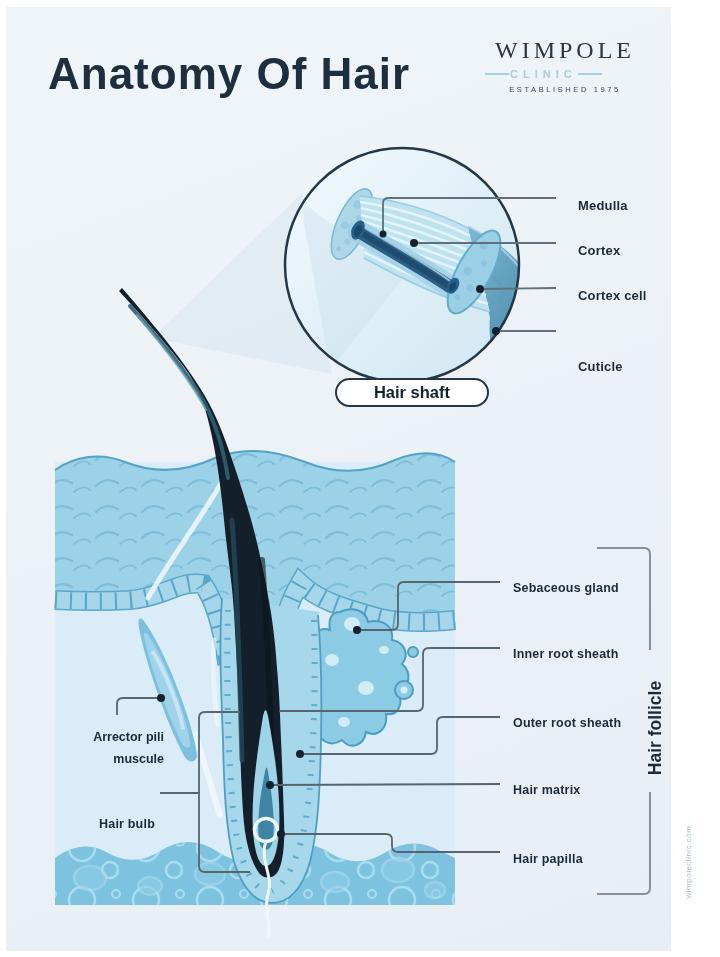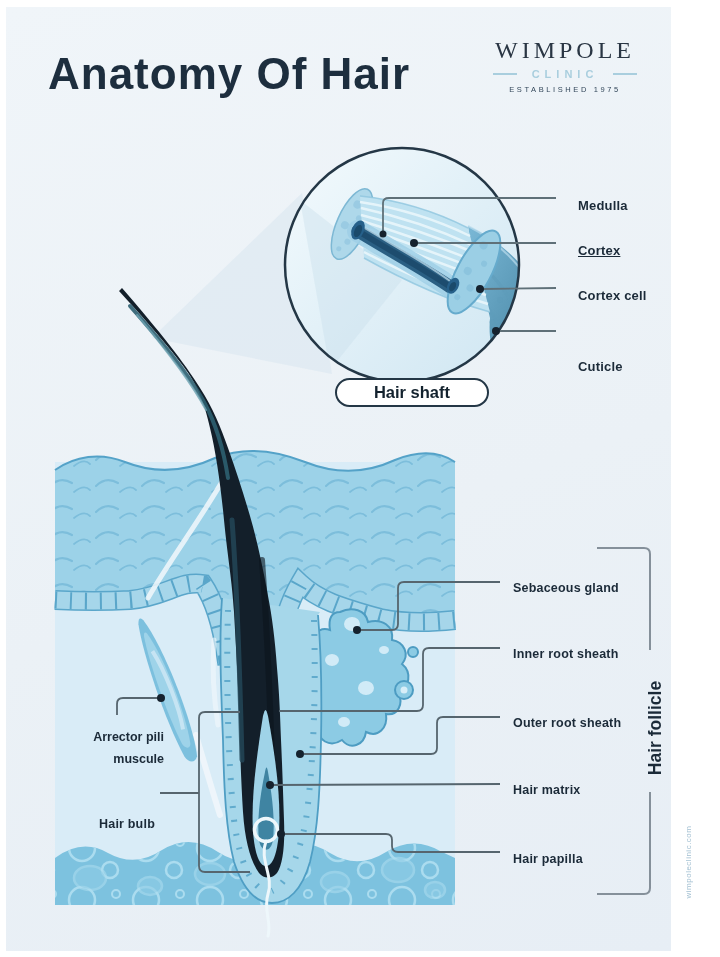--- a/index.html
+++ b/index.html
@@ -7,21 +7,21 @@
          font-family:"Liberation Sans", sans-serif;}
   #canvas{position:absolute;left:6px;top:7px;width:665px;height:944px;
           background:linear-gradient(160deg,#f0f5f9 0%,#ebf1f6 55%,#e7eef5 100%);}
   #art{position:absolute;left:-6px;top:-7px;width:720px;height:957px;}
 
   .page-title{position:absolute;left:42px;top:42px;font-size:44px;font-weight:600;
               color:#1d2e3e;letter-spacing:1px;}
 
   .logo{position:absolute;right:26px;top:30px;width:160px;text-align:center;color:#2a3644;}
   .logo .word{font-family:"Liberation Serif", serif;font-size:24px;letter-spacing:4px;font-weight:500;}
-  .logo .clinic-row{display:flex;align-items:center;justify-content:center;gap:15px;margin-top:4px;}
+  .logo .clinic-row{display:flex;align-items:center;gap:1px;margin-top:4px;}
   .logo .dash{width:24px;height:1.5px;background:#a9cede;}
   .logo .clinic{font-size:11px;letter-spacing:5px;color:#a9cede;font-weight:700;}
   .logo .est{margin-top:5px;font-size:7.5px;letter-spacing:2.6px;color:#33475a;}
 
   .lbl{position:absolute;font-size:13px;font-weight:700;color:#1b2a38;letter-spacing:.2px;white-space:nowrap;}
   .lbl.sm{font-size:12.5px;}
   .arrector{position:absolute;left:50px;top:719px;width:108px;text-align:right;
             font-size:12.5px;font-weight:700;color:#1b2a38;line-height:22px;}
   .pill{position:absolute;left:329px;top:371px;width:150px;height:25px;background:#ffffff;
         border:2.5px solid #243746;border-radius:16px;display:flex;align-items:center;justify-content:center;
@@ -243,21 +243,21 @@
     <div class="word">WIMPOLE</div>
     <div class="clinic-row">
       <span class="dash"></span>
       <span class="clinic">CLINIC</span>
       <span class="dash"></span>
     </div>
     <div class="est">ESTABLISHED 1975</div>
   </div>
 
   <div class="lbl" style="left:572px;top:191px;">Medulla</div>
-  <div class="lbl" style="left:572px;top:236px;text-decoration:underline;">Cortex</div>
+  <div class="lbl" style="left:572px;top:236px;">Cortex</div>
   <div class="lbl" style="left:572px;top:281px;">Cortex cell</div>
   <div class="lbl" style="left:572px;top:324px;margin-top:28px;">Cuticle</div>
 
   <div class="pill">Hair shaft</div>
 
   <div class="lbl sm" style="left:507px;top:574px;">Sebaceous gland</div>
   <div class="lbl sm" style="left:507px;top:640px;">Inner root sheath</div>
   <div class="lbl sm" style="left:507px;top:709px;">Outer root sheath</div>
   <div class="lbl sm" style="left:507px;top:776px;">Hair matrix</div>
   <div class="lbl sm" style="left:507px;top:845px;">Hair papilla</div>

